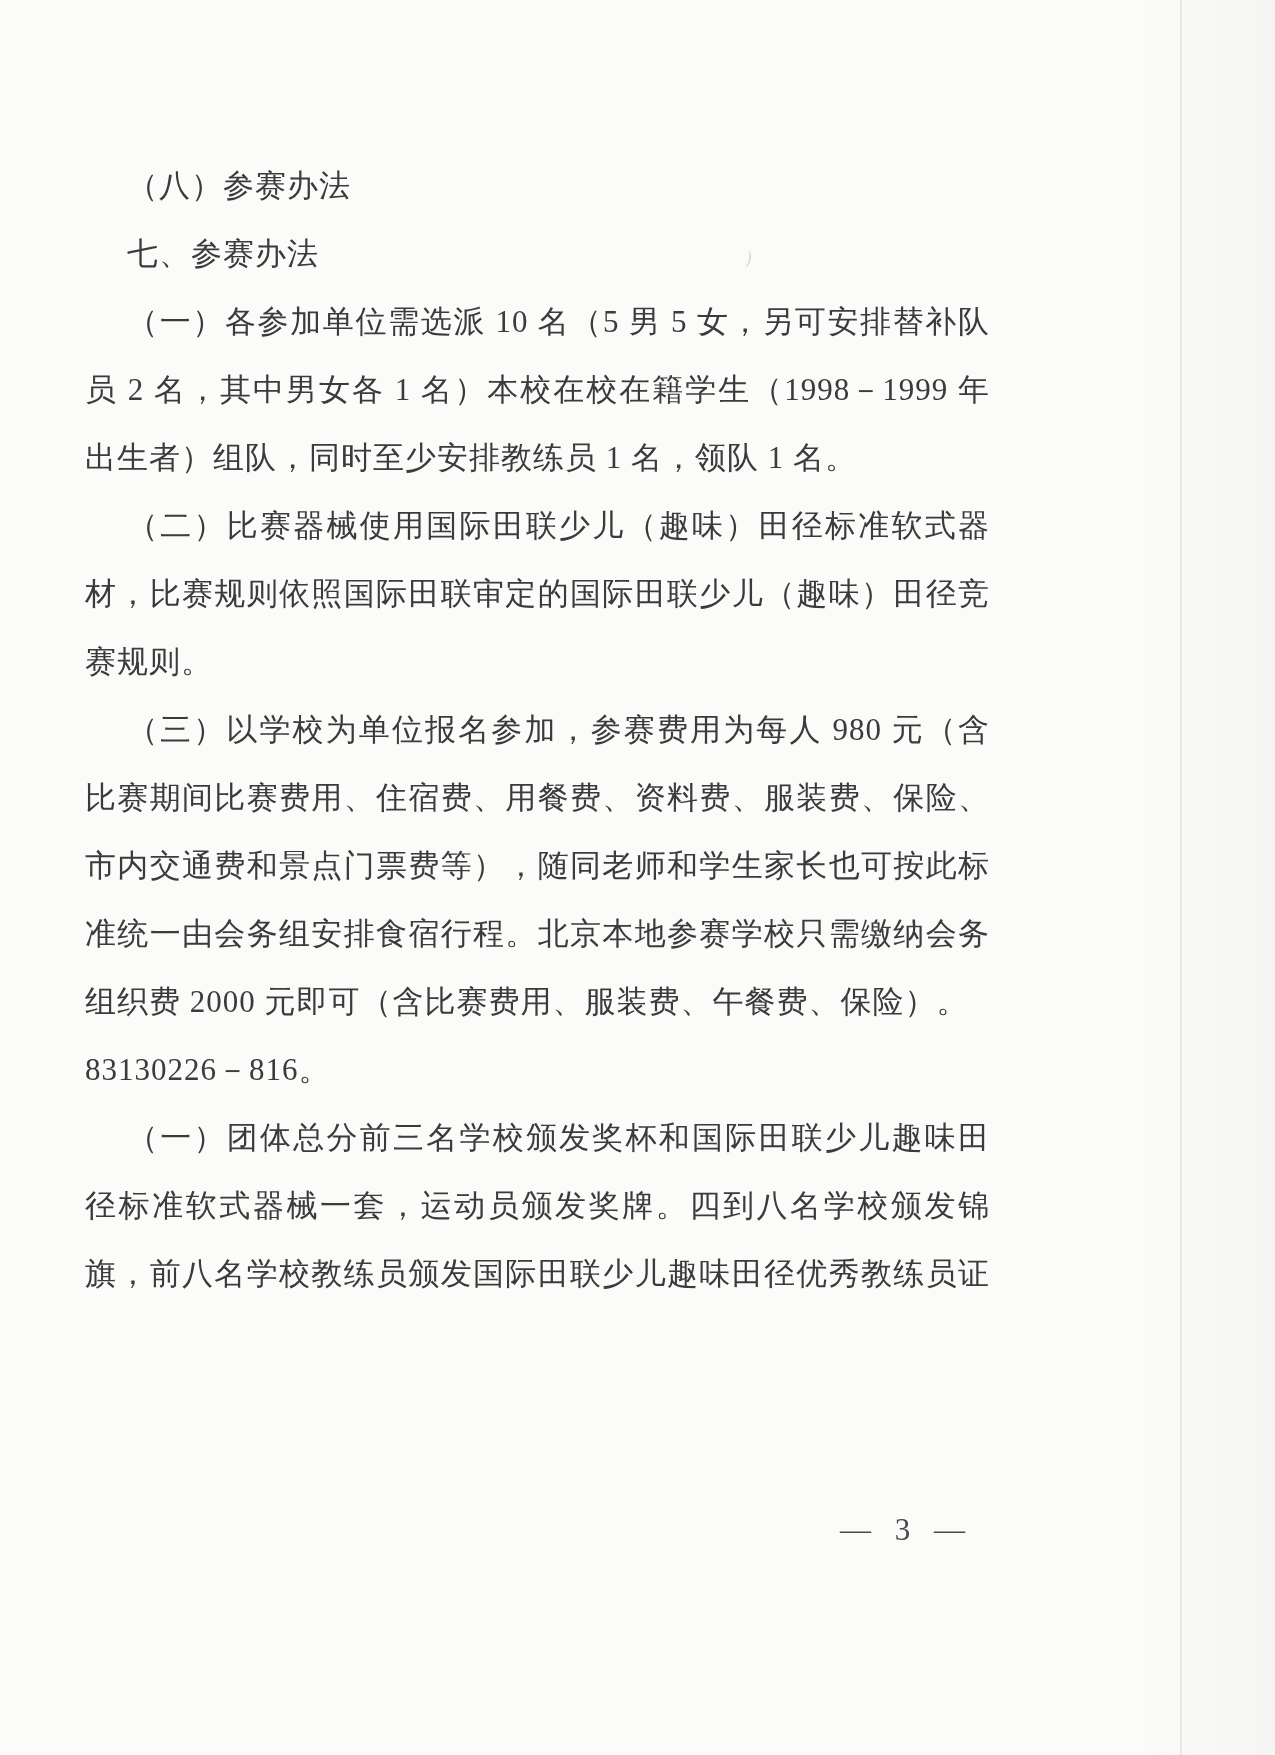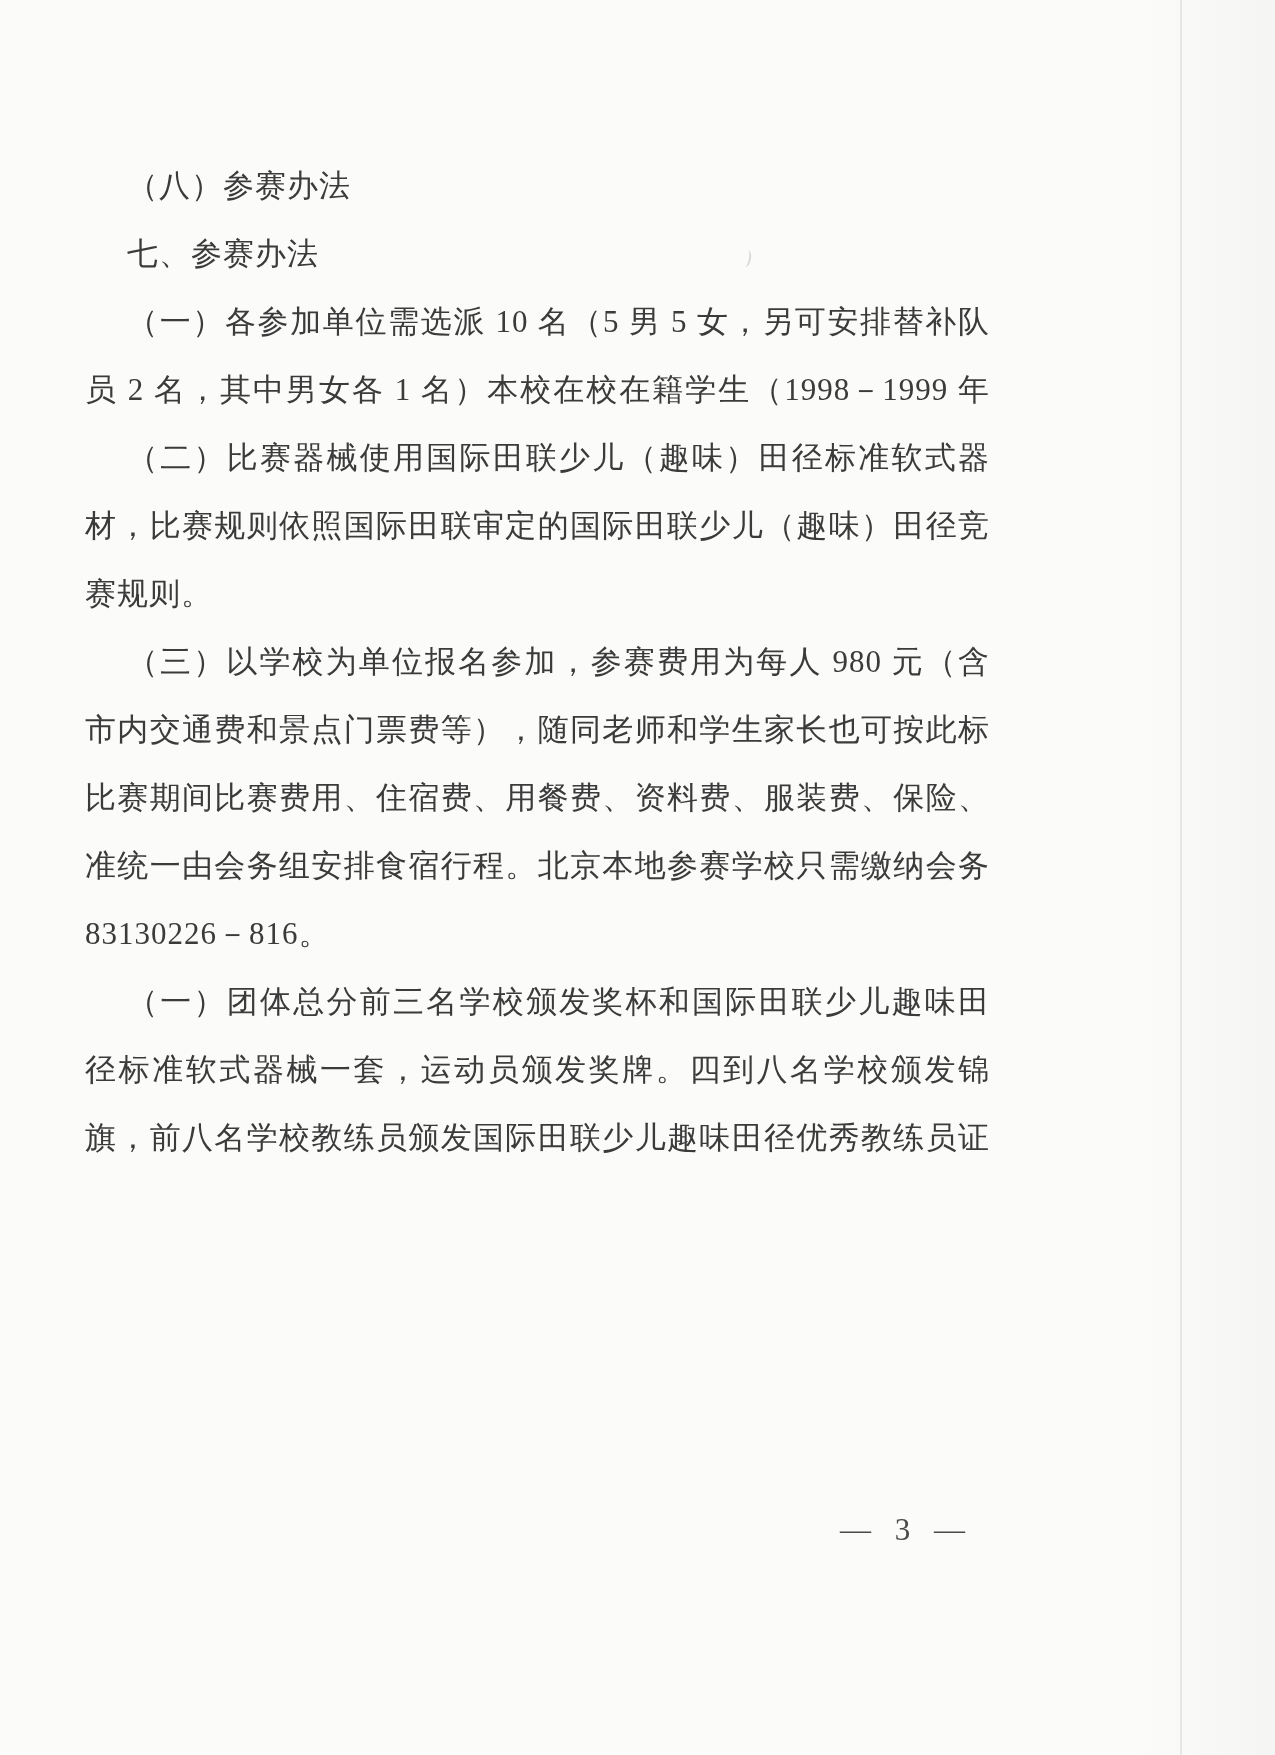--- a/index.html
+++ b/index.html
@@ -80,27 +80,29 @@
 </head>
 <body>
 
 <div class="page">
 
   <div class="content">
     <div class="line indent">（八）参赛办法</div>
     <div class="line indent">七、参赛办法</div>
     <div class="line indent justify">（一）各参加单位需选派 10 名（5 男 5 女，另可安排替补队</div>
     <div class="line justify">员 2 名，其中男女各 1 名）本校在校在籍学生（1998－1999 年</div>
+    <div class="line">出生者）组队，同时至少安排教练员 1 名，领队 1 名。</div>
     <div class="line indent justify">（二）比赛器械使用国际田联少儿（趣味）田径标准软式器</div>
     <div class="line justify">材，比赛规则依照国际田联审定的国际田联少儿（趣味）田径竞</div>
     <div class="line">赛规则。</div>
     <div class="line indent justify">（三）以学校为单位报名参加，参赛费用为每人 980 元（含</div>
+    <div class="line justify">比赛期间比赛费用、住宿费、用餐费、资料费、服装费、保险、</div>
     <div class="line justify">市内交通费和景点门票费等），随同老师和学生家长也可按此标</div>
-    <div class="line justify">比赛期间比赛费用、住宿费、用餐费、资料费、服装费、保险、</div>
     <div class="line justify">准统一由会务组安排食宿行程。北京本地参赛学校只需缴纳会务</div>
+    <div class="line">组织费 2000 元即可（含比赛费用、服装费、午餐费、保险）。</div>
     <div class="line">83130226－816。</div>
     <div class="line indent justify">（一）团体总分前三名学校颁发奖杯和国际田联少儿趣味田</div>
     <div class="line justify">径标准软式器械一套，运动员颁发奖牌。四到八名学校颁发锦</div>
     <div class="line justify">旗，前八名学校教练员颁发国际田联少儿趣味田径优秀教练员证</div>
   </div>
 
   <div class="footer">— 3 —</div>
 
   <div class="scanline"></div>
   <div class="shade"></div>

